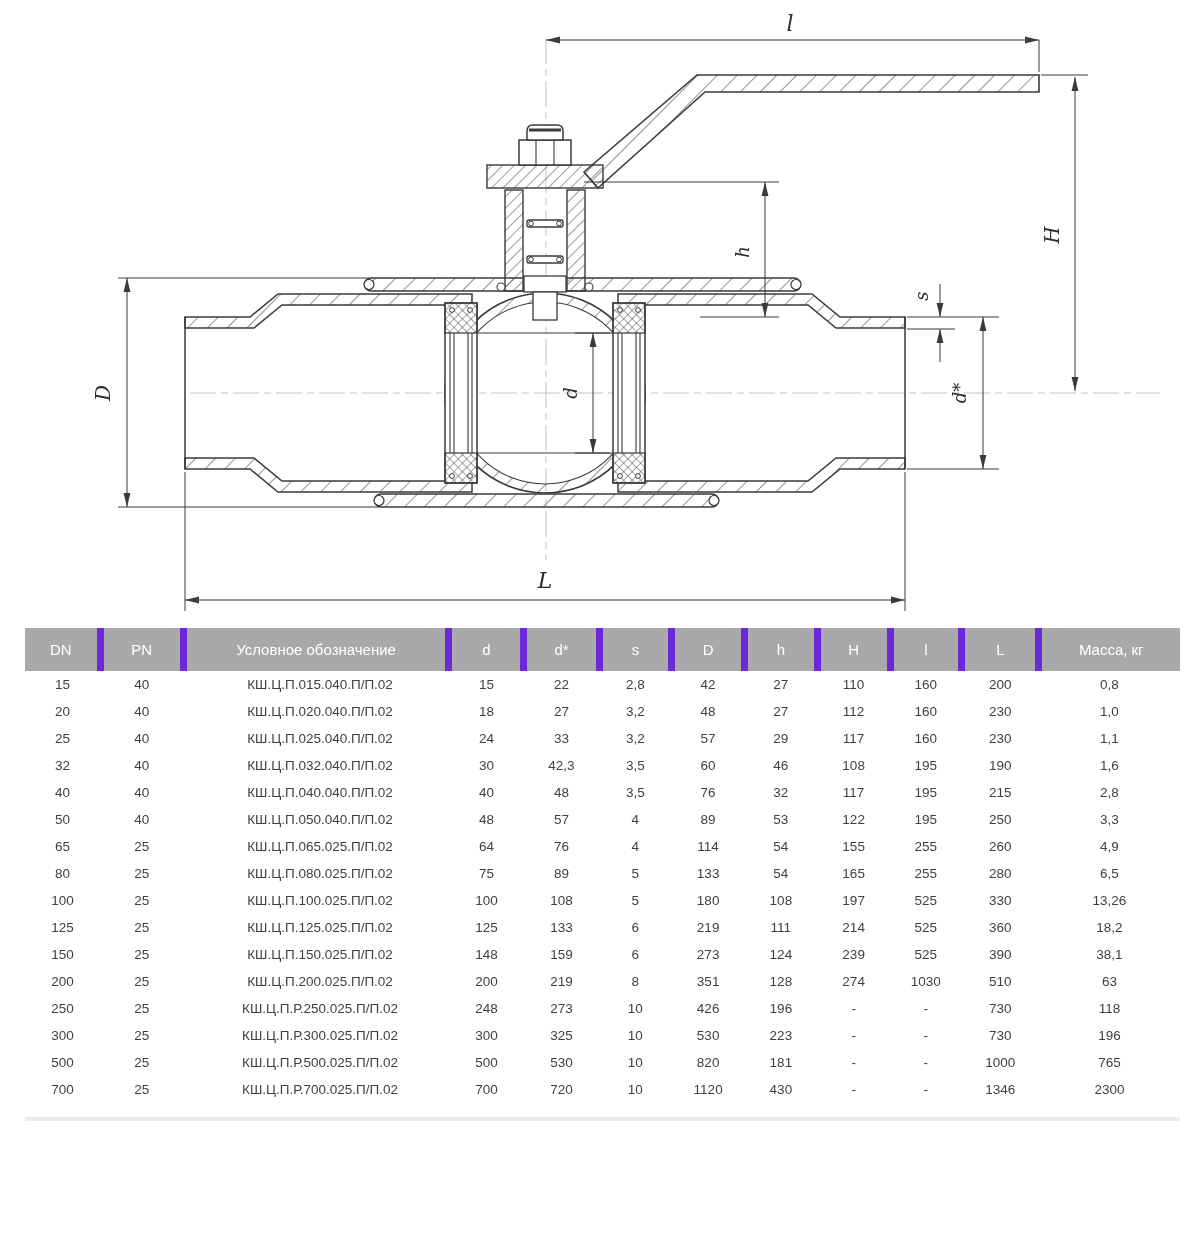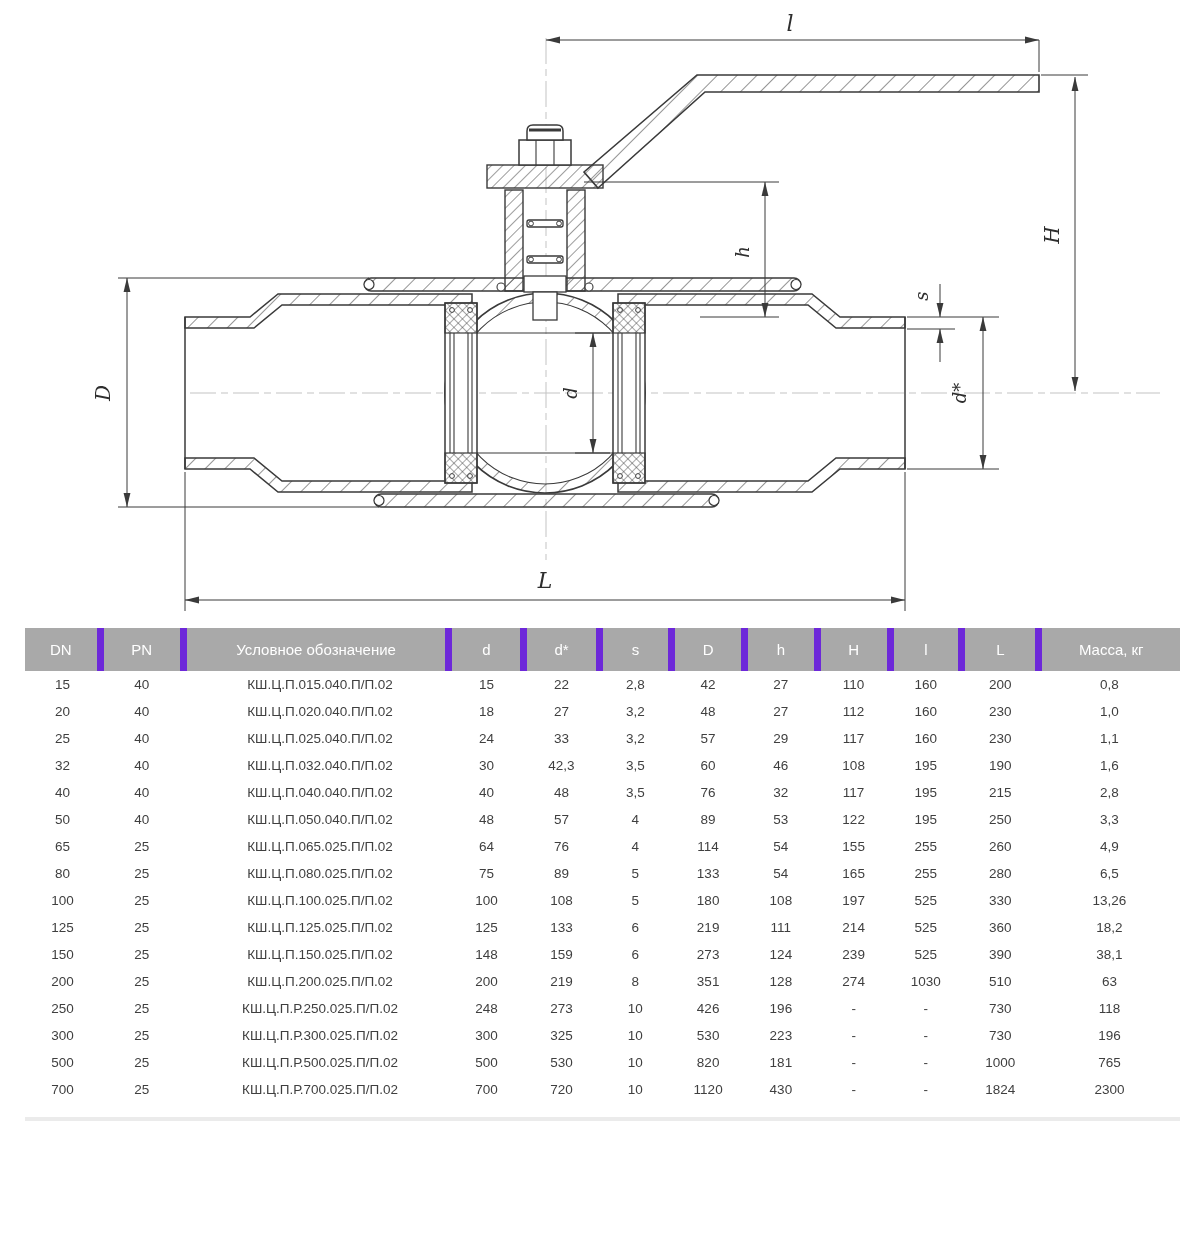--- a/index.html
+++ b/index.html
@@ -426,21 +426,21 @@
             <td>700</td>
             <td>25</td>
             <td>КШ.Ц.П.Р.700.025.П/П.02</td>
             <td>700</td>
             <td>720</td>
             <td>10</td>
             <td>1120</td>
             <td>430</td>
             <td>-</td>
             <td>-</td>
-            <td>1824</td>
+            <td>1346</td>
             <td>2300</td>
           </tr>
         </tbody>
     </table>
     <div class="bottom-strip"></div>
   </div>
 
 </div>
 
 </body></html>

